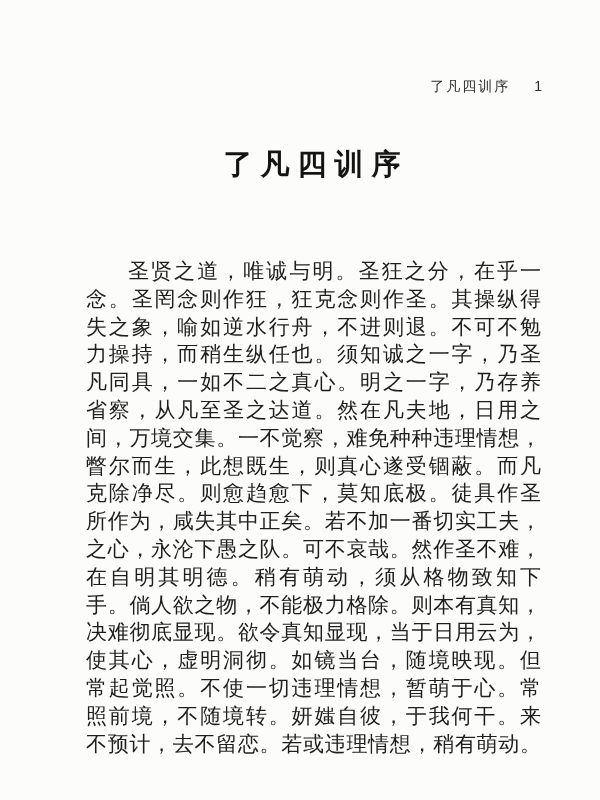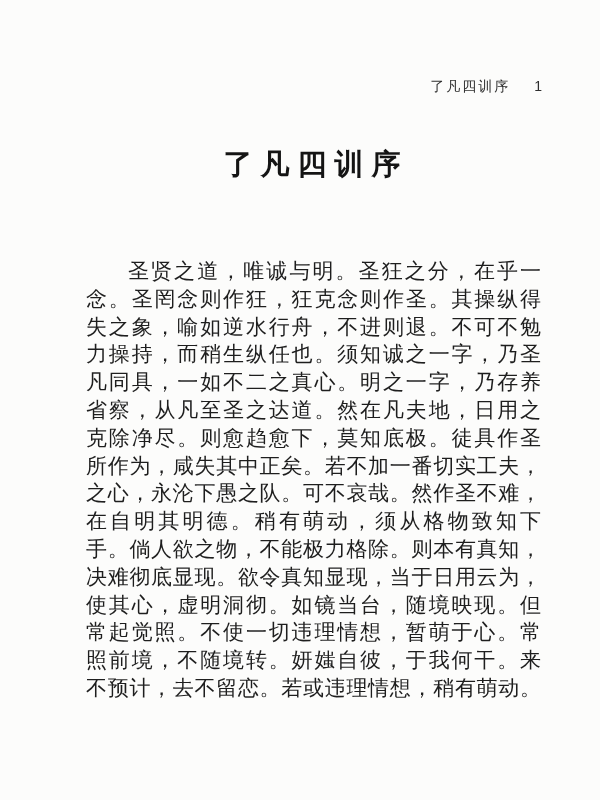--- a/index.html
+++ b/index.html
@@ -93,20 +93,22 @@
   <h1 class="doc-title">了凡四训序</h1>
 
 
   <div class="body-text">
     <div class="line first">圣贤之道，唯诚与明。圣狂之分，在乎一</div>
     <div class="line">念。圣罔念则作狂，狂克念则作圣。其操纵得</div>
     <div class="line">失之象，喻如逆水行舟，不进则退。不可不勉</div>
     <div class="line">力操持，而稍生纵任也。须知诚之一字，乃圣</div>
     <div class="line">凡同具，一如不二之真心。明之一字，乃存养</div>
     <div class="line">省察，从凡至圣之达道。然在凡夫地，日用之</div>
+    <div class="line">间，万境交集。一不觉察，难免种种违理情想，</div>
+    <div class="line">瞥尔而生，此想既生，则真心遂受锢蔽。而凡</div>
     <div class="line">克除净尽。则愈趋愈下，莫知底极。徒具作圣</div>
     <div class="line">所作为，咸失其中正矣。若不加一番切实工夫，</div>
     <div class="line">之心，永沦下愚之队。可不哀哉。然作圣不难，</div>
     <div class="line">在自明其明德。稍有萌动，须从格物致知下</div>
     <div class="line">手。倘人欲之物，不能极力格除。则本有真知，</div>
     <div class="line">决难彻底显现。欲令真知显现，当于日用云为，</div>
     <div class="line">使其心，虚明洞彻。如镜当台，随境映现。但</div>
     <div class="line">常起觉照。不使一切违理情想，暂萌于心。常</div>
     <div class="line">照前境，不随境转。妍媸自彼，于我何干。来</div>
     <div class="line">不预计，去不留恋。若或违理情想，稍有萌动。</div>

